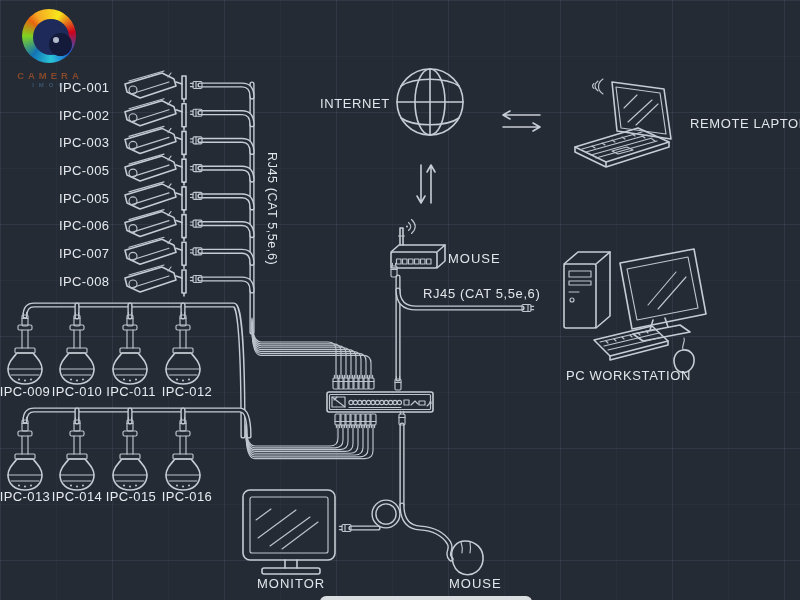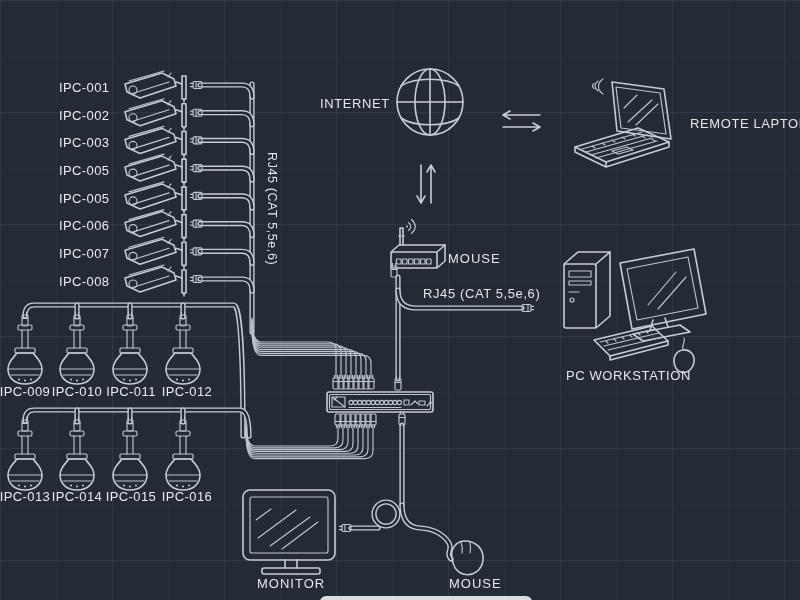--- a/index.html
+++ b/index.html
@@ -41,20 +41,30 @@
     white-space:nowrap; transform-origin:0 0; transform:rotate(90deg);
   }
   .watermark{position:absolute; left:320px; top:596px; width:212px; height:6px;
     background:#eceef0; border-radius:8px 8px 0 0; opacity:.92;}
 </style>
 </head>
 <body>
 
 <div id="canvas">
 
+  <div class="logo">
+    <div class="ring">
+      <div class="eye">
+          <div class="pupil"></div>
+          <div class="glint"></div>
+        </div>
+    </div>
+    <div class="brand">CAMERA</div>
+    <div class="brandsub">IMOU</div>
+  </div>
 
   <div id="svgwrap">
   <svg width="800" height="600" viewBox="0 0 800 600">
     <defs>
 
       <g id="bulletcam">
         <path class="s" d="M7,14 L44,3 L56,9 L58,16 L22,28 L9,22 Z"></path>
         <path class="s1" d="M11,11 L46,1"></path>
         <path class="s1" d="M13,24 L51,12"></path>
         <circle class="s1" cx="15" cy="20" r="4"></circle>

